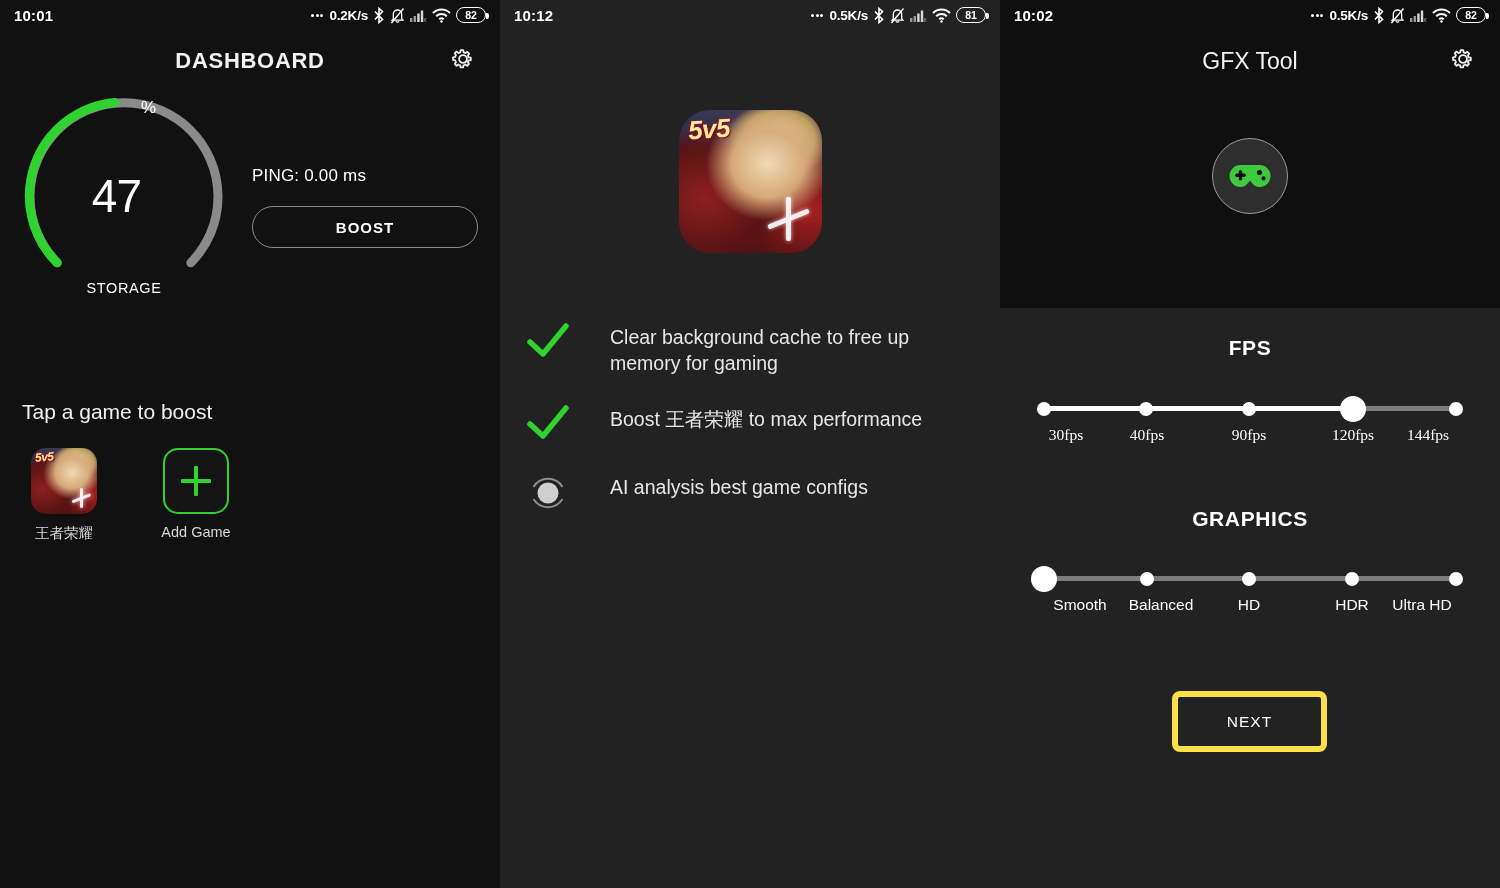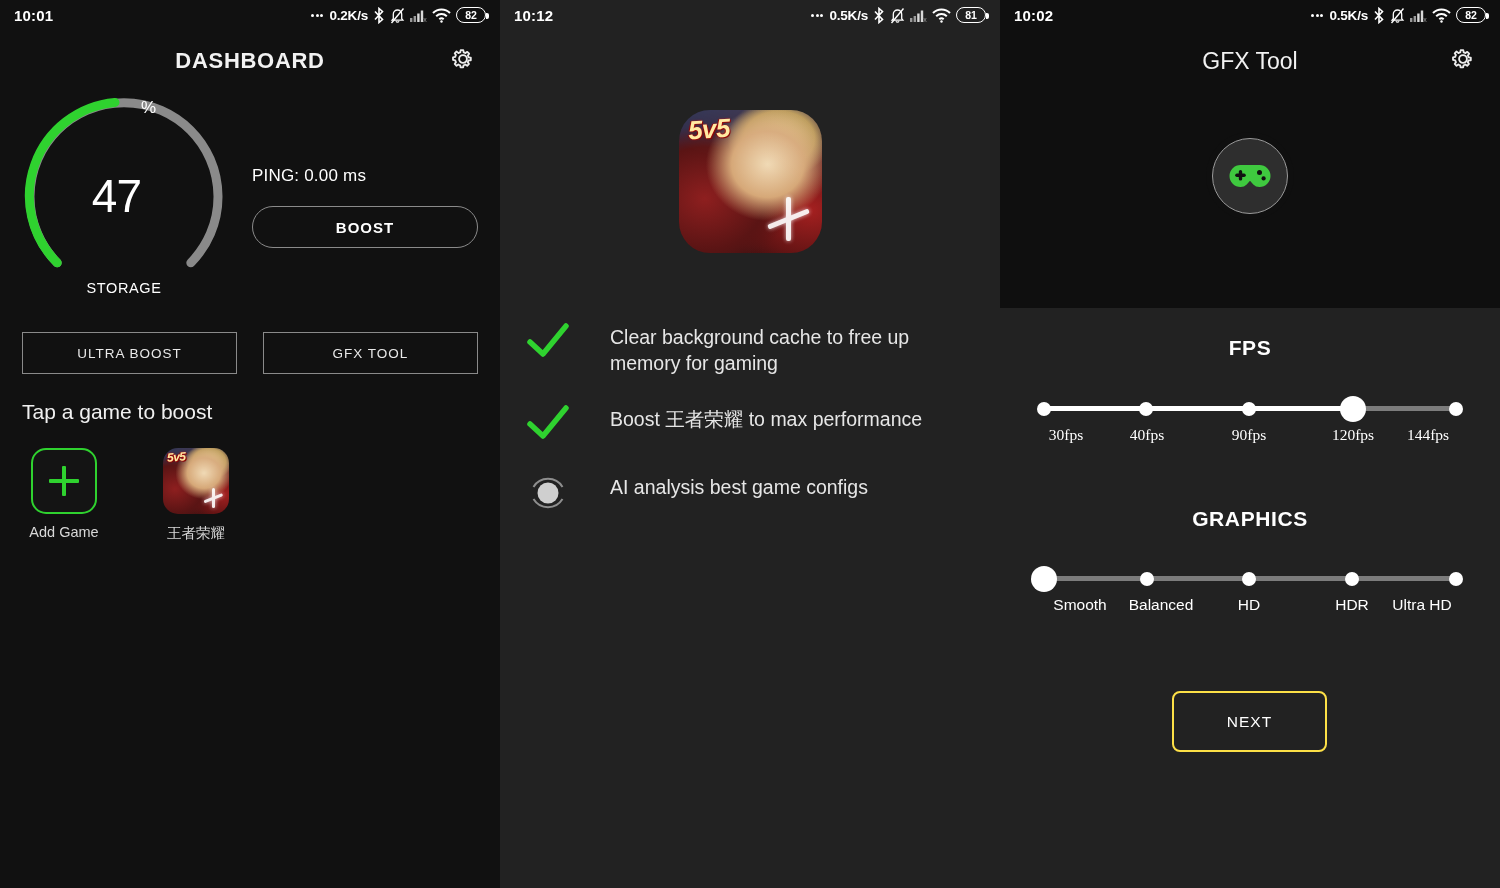--- a/index.html
+++ b/index.html
@@ -153,21 +153,21 @@
     background:#ffffff; transform:translate(-50%,-50%); cursor:pointer;
   }
   .dot.sel{ width:26px; height:26px; }
   .tick-label{
     position:absolute; top:40px; transform:translateX(-50%);
     color:#ffffff; font-size:15.5px; white-space:nowrap;
   }
 
   .next-btn{
     position:absolute; left:1172px; top:691px; width:155px; height:61px;
-    border:2px solid #fde047; border-radius:8px; background:transparent;
+    border:6px solid #fde047; border-radius:8px; background:transparent;
     color:#ffffff; font-size:15.5px; letter-spacing:1px; font-family:inherit;
     display:flex; align-items:center; justify-content:center; cursor:pointer;
   }
 </style>
 </head>
 <body>
 
 <div class="screens">
 
   <div class="panel p1">
@@ -238,39 +238,35 @@
           <span class="pctnum">47</span>
           <span class="pctsign">%</span>
         </div>
       </div>
       <div class="gauge-label">STORAGE</div>
 
       <div class="ping">PING: 0.00 ms</div>
       <div class="boost-btn">BOOST</div>
     </div>
 
-    <div class="row-btns">
-      <div class="rect-btn">ULTRA BOOST</div>
-      <div class="rect-btn">GFX TOOL</div>
-    </div>
 
     <div class="tap-hint">Tap a game to boost</div>
 
     <div class="games">
-      <div class="game">
-        <div class="addgame"></div>
-        <span class="game-name">Add Game</span>
-      </div>
       <div class="game">
         <div class="gicon">
           <span class="badge5v5">5v5</span>
           <span class="star"></span>
           <span class="gloss"></span>
         </div>
         <span class="game-name">王者荣耀</span>
+      </div>
+      <div class="game">
+        <div class="addgame"></div>
+        <span class="game-name">Add Game</span>
       </div>
     </div>
   </div>
 
   <div class="panel p2">
 
     <div class="statusbar">
       <span class="sb-time">10:12</span>
       <span class="sb-right">
         <span class="sb-dots">

